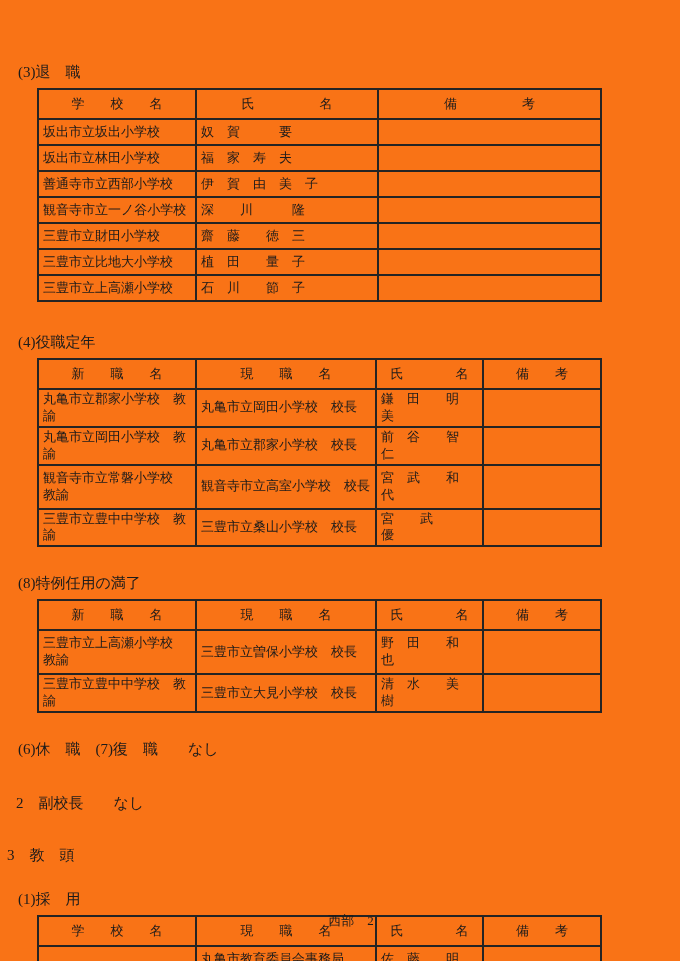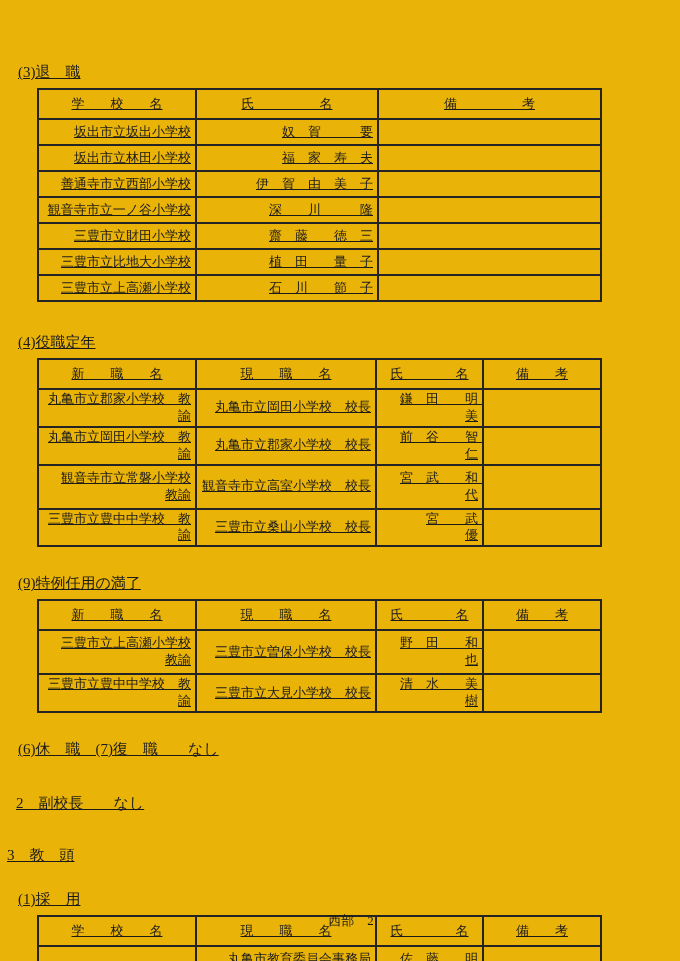--- a/index.html
+++ b/index.html
@@ -1,25 +1,24 @@
 <!DOCTYPE html>
 <html lang="ja"><head>
 <meta charset="utf-8">
 <style>
   html,body { margin:0; padding:0; }
   body { background:#e8e8e8; }
   .page {
     position:relative;
     width:680px; height:961px;
     margin:0 auto;
-    background:#eab308;
+    background:#f97316;
     color:#1b1b1b;
     font-family:"Liberation Serif","DejaVu Serif",serif;
     overflow:hidden;
-    text-decoration:underline;
   }
   .heading {
     font-size:15px;
     line-height:20px;
     margin:0 0 6px 18px;
     font-weight:400;
     white-space:pre;
   }
   #heading-retirement { padding-top:62px; }
   #heading-role-retirement { margin-top:30px; }
@@ -39,21 +38,21 @@
     border:2px solid #242424;
     font-size:13px;
     font-weight:400;
     padding:1px 4px;
     white-space:pre-line;
     line-height:1.3;
     overflow:hidden;
     vertical-align:middle;
   }
   table.doc th { height:26px; }
-  table.doc td { text-align:right; height:22px; }
+  table.doc td { text-align:left; height:22px; }
   tr.tall td { height:40px; }
   td.name-center { text-align:center; }
   td.name-left { white-space:pre; }
 
   .footer {
     position:absolute;
     left:0; right:0;
     top:912px;
     text-align:center;
     font-size:13px;
@@ -154,21 +153,21 @@
     </tr>
     <tr>
       <td>三豊市立豊中中学校　教諭</td>
       <td>三豊市立桑山小学校　校長</td>
       <td class="name-left">宮　　武　　　優</td>
       <td></td>
     </tr>
   </tbody>
     </table>
 
-  <div class="heading" id="heading-special">(9)特例任用の満了</div>
+  <div class="heading" id="heading-special">(8)特例任用の満了</div>
 
   <table class="doc">
     <colgroup>
         <col style="width:158px">
         <col style="width:180px">
         <col style="width:107px">
         <col style="width:118px">
       </colgroup>
     <tbody>
         <tr>

